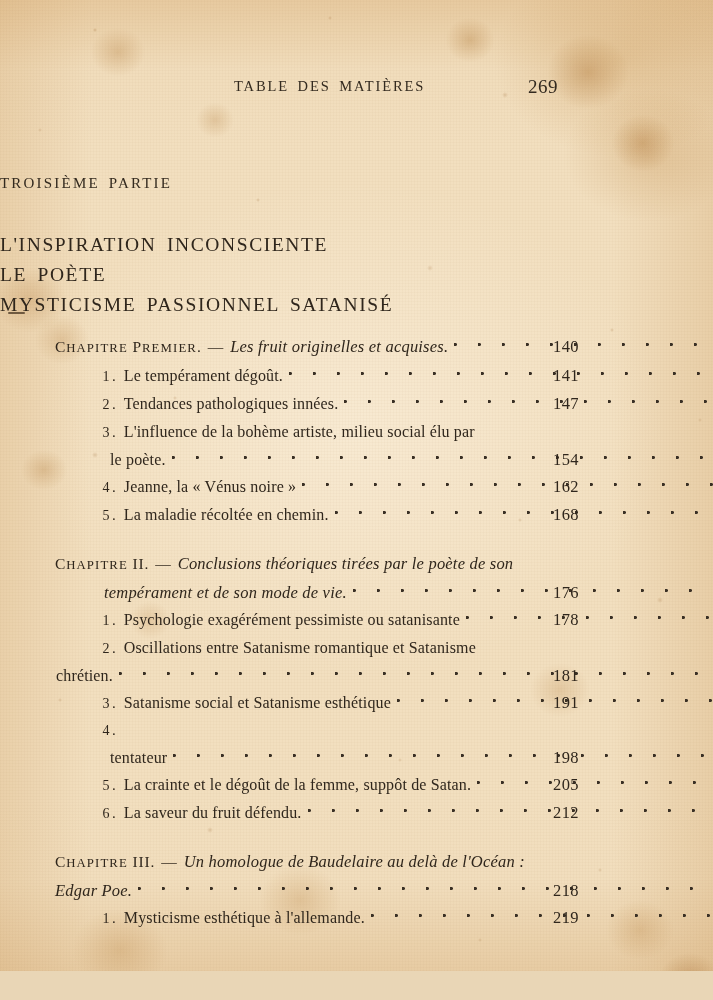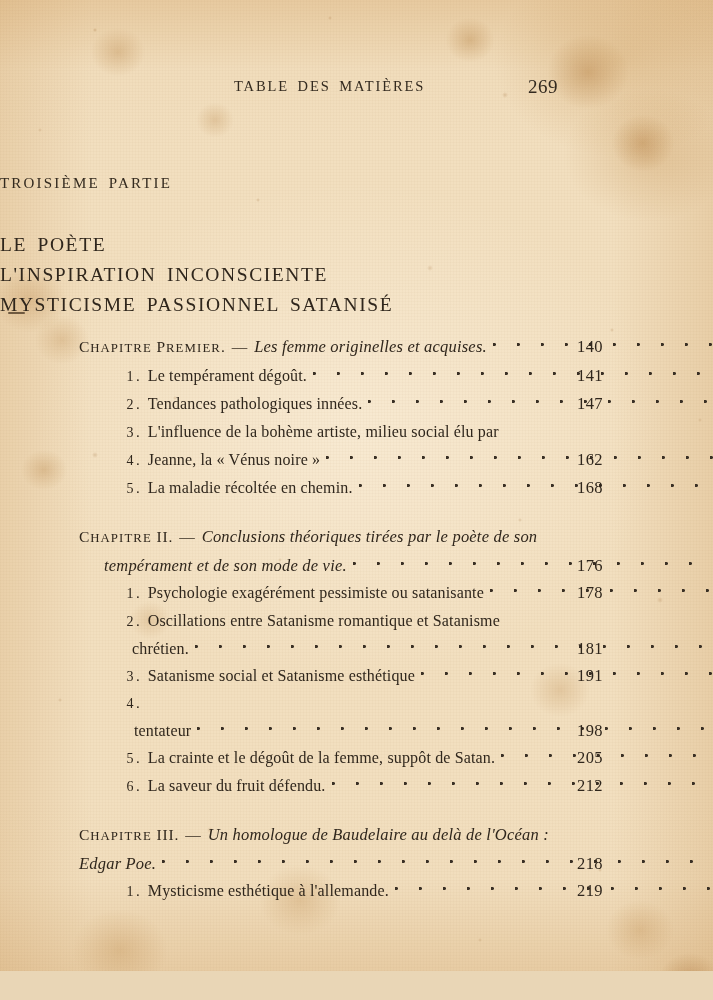--- a/index.html
+++ b/index.html
@@ -142,21 +142,20 @@
     top: 333px;
     left: 0;
     width: 713px;
   }
   .group { margin-bottom: 0; }
   .entry {
     position: relative;
     display: block;
     line-height: 27px;
     min-height: 27px;
-    margin-left: 24px;
   }
   .entry .rowline {
     display: flex;
     align-items: baseline;
     padding-right: 0;
   }
   .chapline .rowline { padding-left: 55px; }
   .itemline .rowline { padding-left: 88px; }
 
   .chaplabel {
@@ -248,33 +247,33 @@
   <div id="runhead">
     <div class="runhead-title">TABLE DES MATIÈRES</div>
     <div class="runhead-folio">269</div>
   </div>
 
   <div id="margin-tick"></div>
 
   <div id="titleblock">
     <div class="part-label">TROISIÈME PARTIE</div>
     <div class="title-lines">
+      <div class="title-line">L'INSPIRATION INCONSCIENTE</div>
       <div class="title-line">LE POÈTE</div>
-      <div class="title-line">L'INSPIRATION INCONSCIENTE</div>
       <div class="title-line">MYSTICISME PASSIONNEL SATANISÉ</div>
     </div>
   </div>
 
   <div id="toc">
       <div class="group">
         <div class="entry chapline">
           <div class="rowline">
             <span class="chaplabel"><span class="cap">C</span><span class="sc">HAPITRE</span> <span class="cap">P</span><span class="sc">REMIER</span>.</span>
             <span class="dash">—</span>
-            <span class="chaptitle">Les femme originelles et acquises.</span>
+            <span class="chaptitle">Les fruit originelles et acquises.</span>
             <span class="leader"></span>
             <span class="folio">140</span>
           </div>
         </div>
         <div class="entry itemline">
           <div class="rowline">
             <span class="itemnum">1</span>
             <span class="itemnum-dot">.</span>
             <span class="itemtext">Le tempérament dégoût.</span>
             <span class="leader"></span>
@@ -288,20 +287,25 @@
             <span class="itemtext">Tendances pathologiques innées.</span>
             <span class="leader"></span>
             <span class="folio">147</span>
           </div>
         </div>
         <div class="entry itemline">
           <div class="rowline">
             <span class="itemnum">3</span>
             <span class="itemnum-dot">.</span>
             <span class="itemtext">L'influence de la bohème artiste, milieu social élu par</span>
+          </div>
+          <div class="rowline" style="padding-left: 110px;">
+            <span class="itemtext">le poète.</span>
+            <span class="leader"></span>
+            <span class="folio">154</span>
           </div>
         </div>
         <div class="entry itemline">
           <div class="rowline">
             <span class="itemnum">4</span>
             <span class="itemnum-dot">.</span>
             <span class="itemtext">Jeanne, la « Vénus noire »</span>
             <span class="leader"></span>
             <span class="folio">162</span>
           </div>
@@ -316,42 +320,42 @@
           </div>
         </div>
       </div>
       <div class="group" style="margin-top: 21px;">
         <div class="entry chapline">
           <div class="rowline">
             <span class="chaplabel"><span class="cap">C</span><span class="sc">HAPITRE</span> <span class="cap">II.</span></span>
             <span class="dash">—</span>
             <span class="chaptitle">Conclusions théoriques tirées par le poète de son</span>
           </div>
-          <div class="rowline" style="padding-left: 80px;">
+          <div class="rowline" style="padding-left: 104px;">
             <span class="chaptitle">tempérament et de son mode de vie.</span>
             <span class="leader"></span>
             <span class="folio">176</span>
           </div>
         </div>
         <div class="entry itemline">
           <div class="rowline">
             <span class="itemnum">1</span>
             <span class="itemnum-dot">.</span>
             <span class="itemtext">Psychologie exagérément pessimiste ou satanisante</span>
             <span class="leader"></span>
             <span class="folio">178</span>
           </div>
         </div>
         <div class="entry itemline">
           <div class="rowline">
             <span class="itemnum">2</span>
             <span class="itemnum-dot">.</span>
             <span class="itemtext">Oscillations entre Satanisme romantique et Satanisme</span>
           </div>
-          <div class="rowline" style="padding-left: 108px;">
+          <div class="rowline" style="padding-left: 56px;">
             <span class="itemtext">chrétien.</span>
             <span class="leader"></span>
             <span class="folio">181</span>
           </div>
         </div>
         <div class="entry itemline">
           <div class="rowline">
             <span class="itemnum">3</span>
             <span class="itemnum-dot">.</span>
             <span class="itemtext">Satanisme social et Satanisme esthétique</span>

